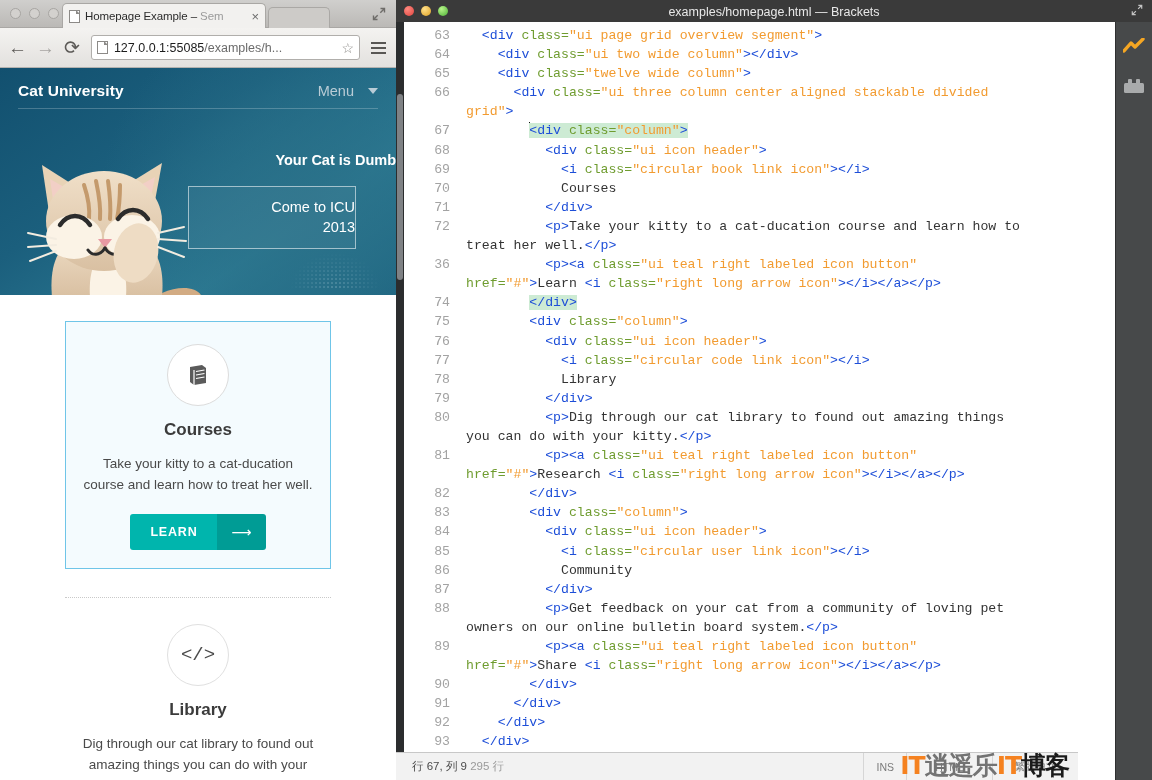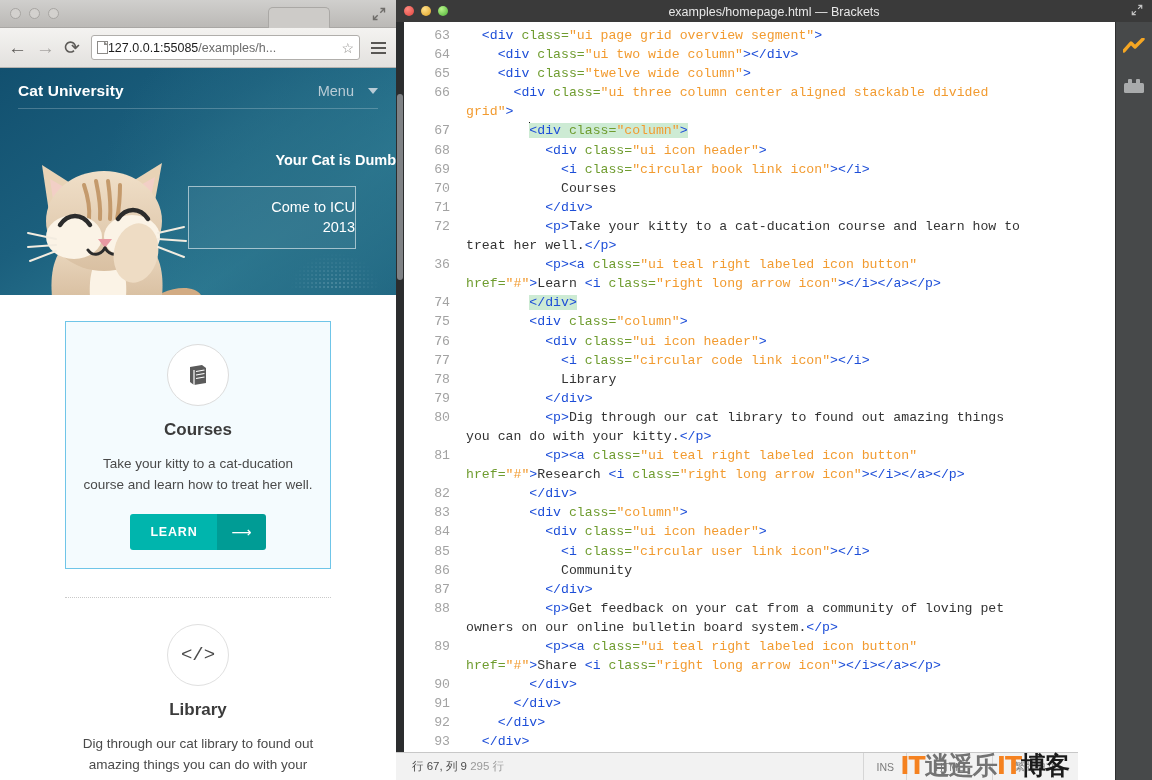--- a/index.html
+++ b/index.html
@@ -66,21 +66,21 @@
     display: flex; align-items: center; padding: 0 8px; gap: 9px;
   }
   .nav-btn {
     font-size: 19px; color: #5c5a57; line-height: 1; cursor: pointer;
     user-select: none;
   }
   .nav-btn.dim { color: #a6a4a1; }
   .omnibox {
     flex: 1; height: 25px; background: #fff;
     border: 1px solid #b0aeab; border-radius: 3px;
-    display: flex; align-items: center; padding: 0 5px; 
+    display: flex; align-items: center; padding: 0 5px; gap: 6px;
     margin-left: 2px;
   }
   .omni-text {
     flex: 1; font-size: 12.5px; color: #1c1c1c; white-space: nowrap;
     overflow: hidden; font-family: "Liberation Sans", sans-serif;
   }
   .omni-text .host { color: #1c1c1c; }
   .omni-text .path { color: #6b6b6b; }
   .star { font-size: 14px; color: #8d8b88; }
   .hamburger { display: flex; flex-direction: column; gap: 3px; cursor: pointer; padding: 0 2px; }
@@ -256,20 +256,25 @@
 
 <div id="screen">
 
   <div id="browser">
 
     <div class="br-tabstrip">
       <div class="br-lights">
         <span></span>
         <span></span>
         <span></span>
+      </div>
+      <div class="br-tab">
+        <span class="doc-glyph"></span>
+        <span class="br-tab-title"><span>Homepage Example – </span><span class="fade">Sem</span></span>
+        <span class="br-tab-close">×</span>
       </div>
       <div class="br-tab2"></div>
       <div class="br-expand">
         <svg width="14" height="14" viewBox="0 0 14 14">
           <path d="M8.5 1.5h4v4M12.5 1.5l-4.2 4.2M5.5 12.5h-4v-4M1.5 12.5l4.2-4.2" stroke="#6e6c69" stroke-width="1.4" fill="none"></path>
         </svg>
       </div>
     </div>
 
     <div class="br-toolbar">

